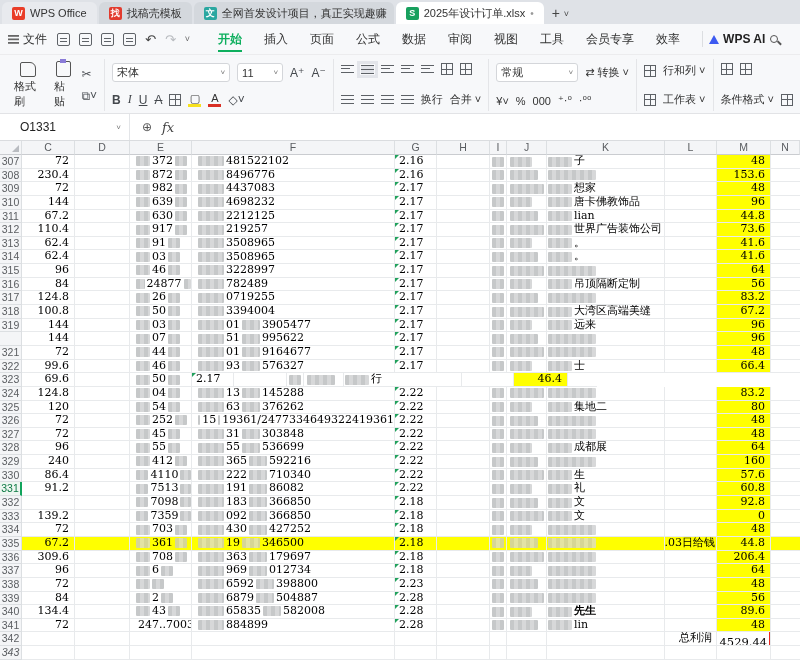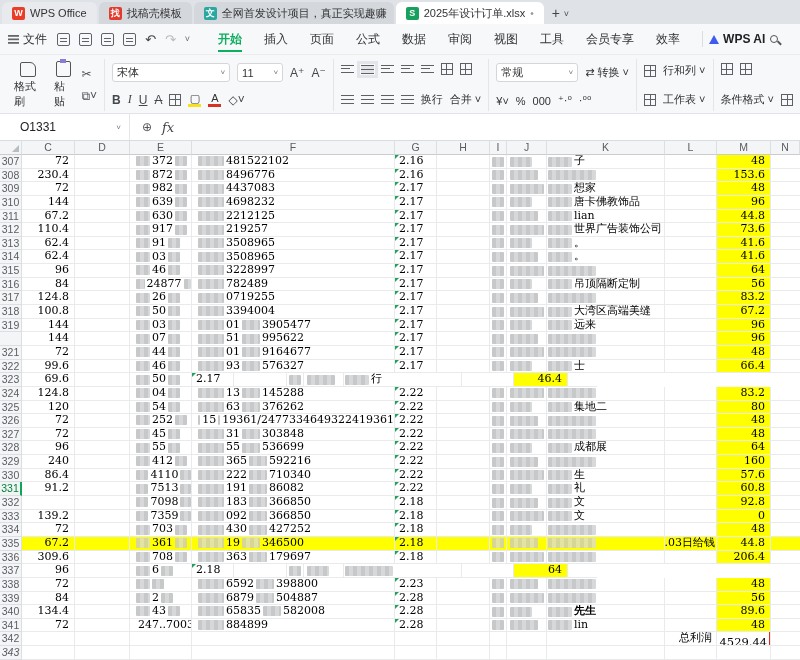--- a/index.html
+++ b/index.html
@@ -989,20 +989,26 @@
         </div>
         <div class="grow">
           <div class="rh" style="width: 22px;">337</div>
           <div class="cell num" style="width: 53px;">96</div>
           <div class="cell " style="width: 55px;"></div>
           <div class="cell fcell" style="width: 62px;">
             <span class="blur" style="width: 14px;"></span>
             <span>6</span>
             <span class="blur" style="width: 12px;"></span>
           </div>
+          <div class="cell fcell" style="width: 203px;">
+            <span class="blur" style="width: 26px;"></span>
+            <span>969</span>
+            <span class="blur" style="width: 18px;"></span>
+            <span>012734</span>
+          </div>
           <div class="cell gcell" style="width: 42px;"><span class="tri"></span><span>2.18</span></div>
           <div class="cell " style="width: 53px;"></div>
           <div class="cell " style="width: 17px;"><span class="blur" style="width: 12px; margin: 1px 0px 0px 2px;"></span></div>
           <div class="cell " style="width: 40px;"><span class="blur" style="width: 22px; margin: 1px 0px 0px 3px;"></span></div>
           <div class="cell " style="width: 118px;"><span class="blur" style="width: 48px; margin: 1px 2px 0px 1px;"></span></div>
           <div class="cell " style="width: 52px;"></div>
           <div class="cell num ycell" style="width: 54px;">64</div>
           <div class="cell " style="width: 29px; border-right: none;"></div>
         </div>
         <div class="grow">

